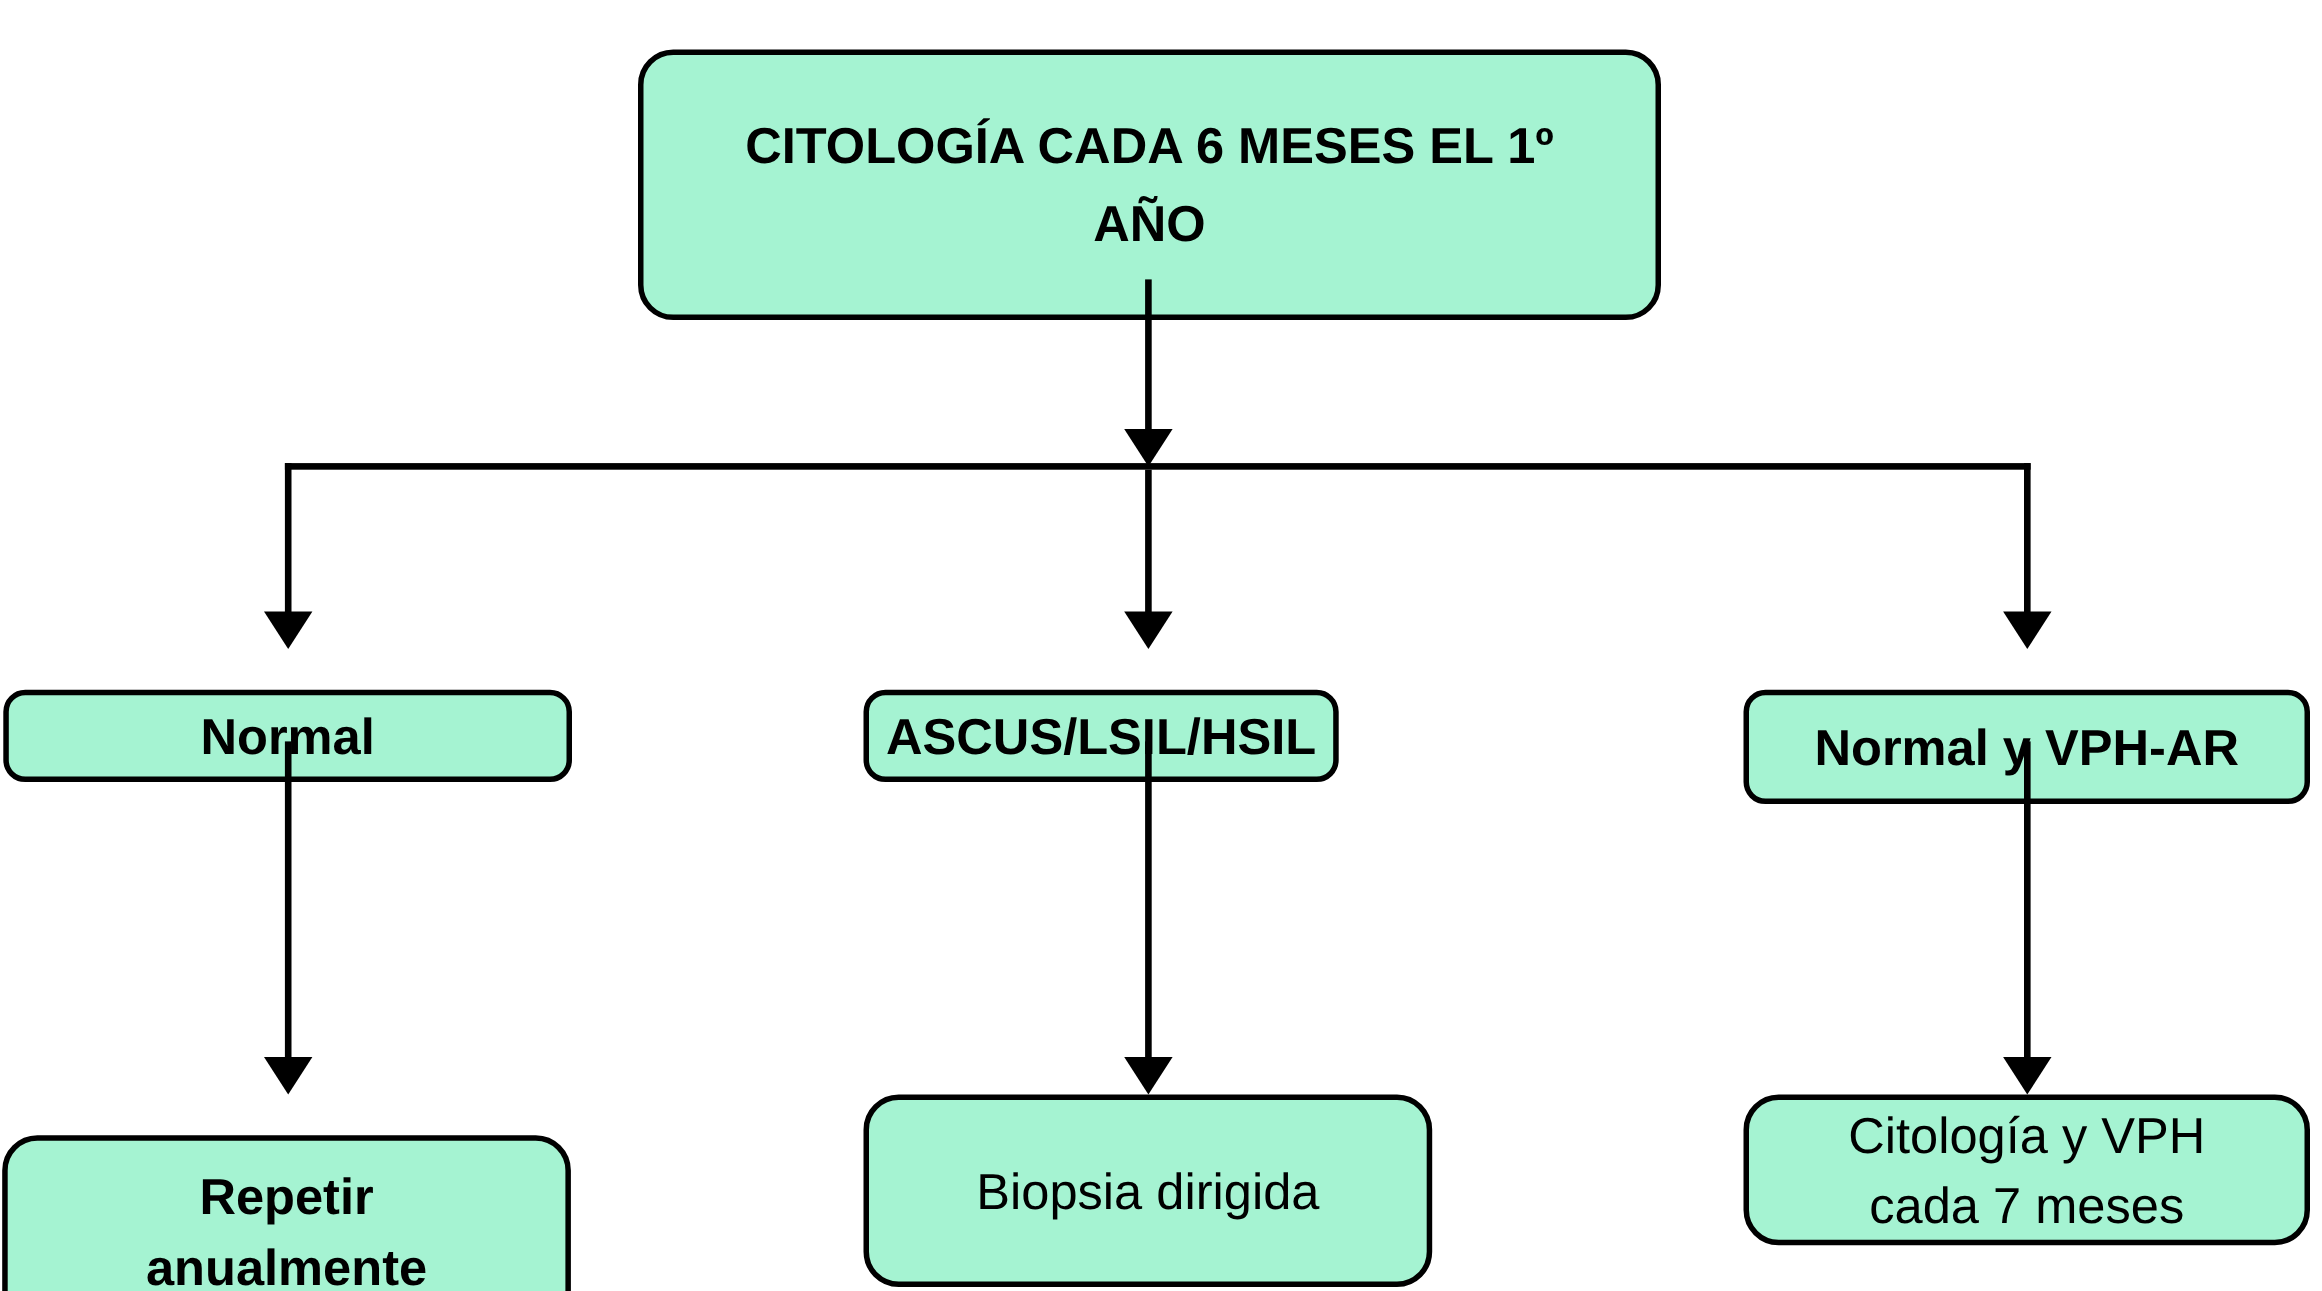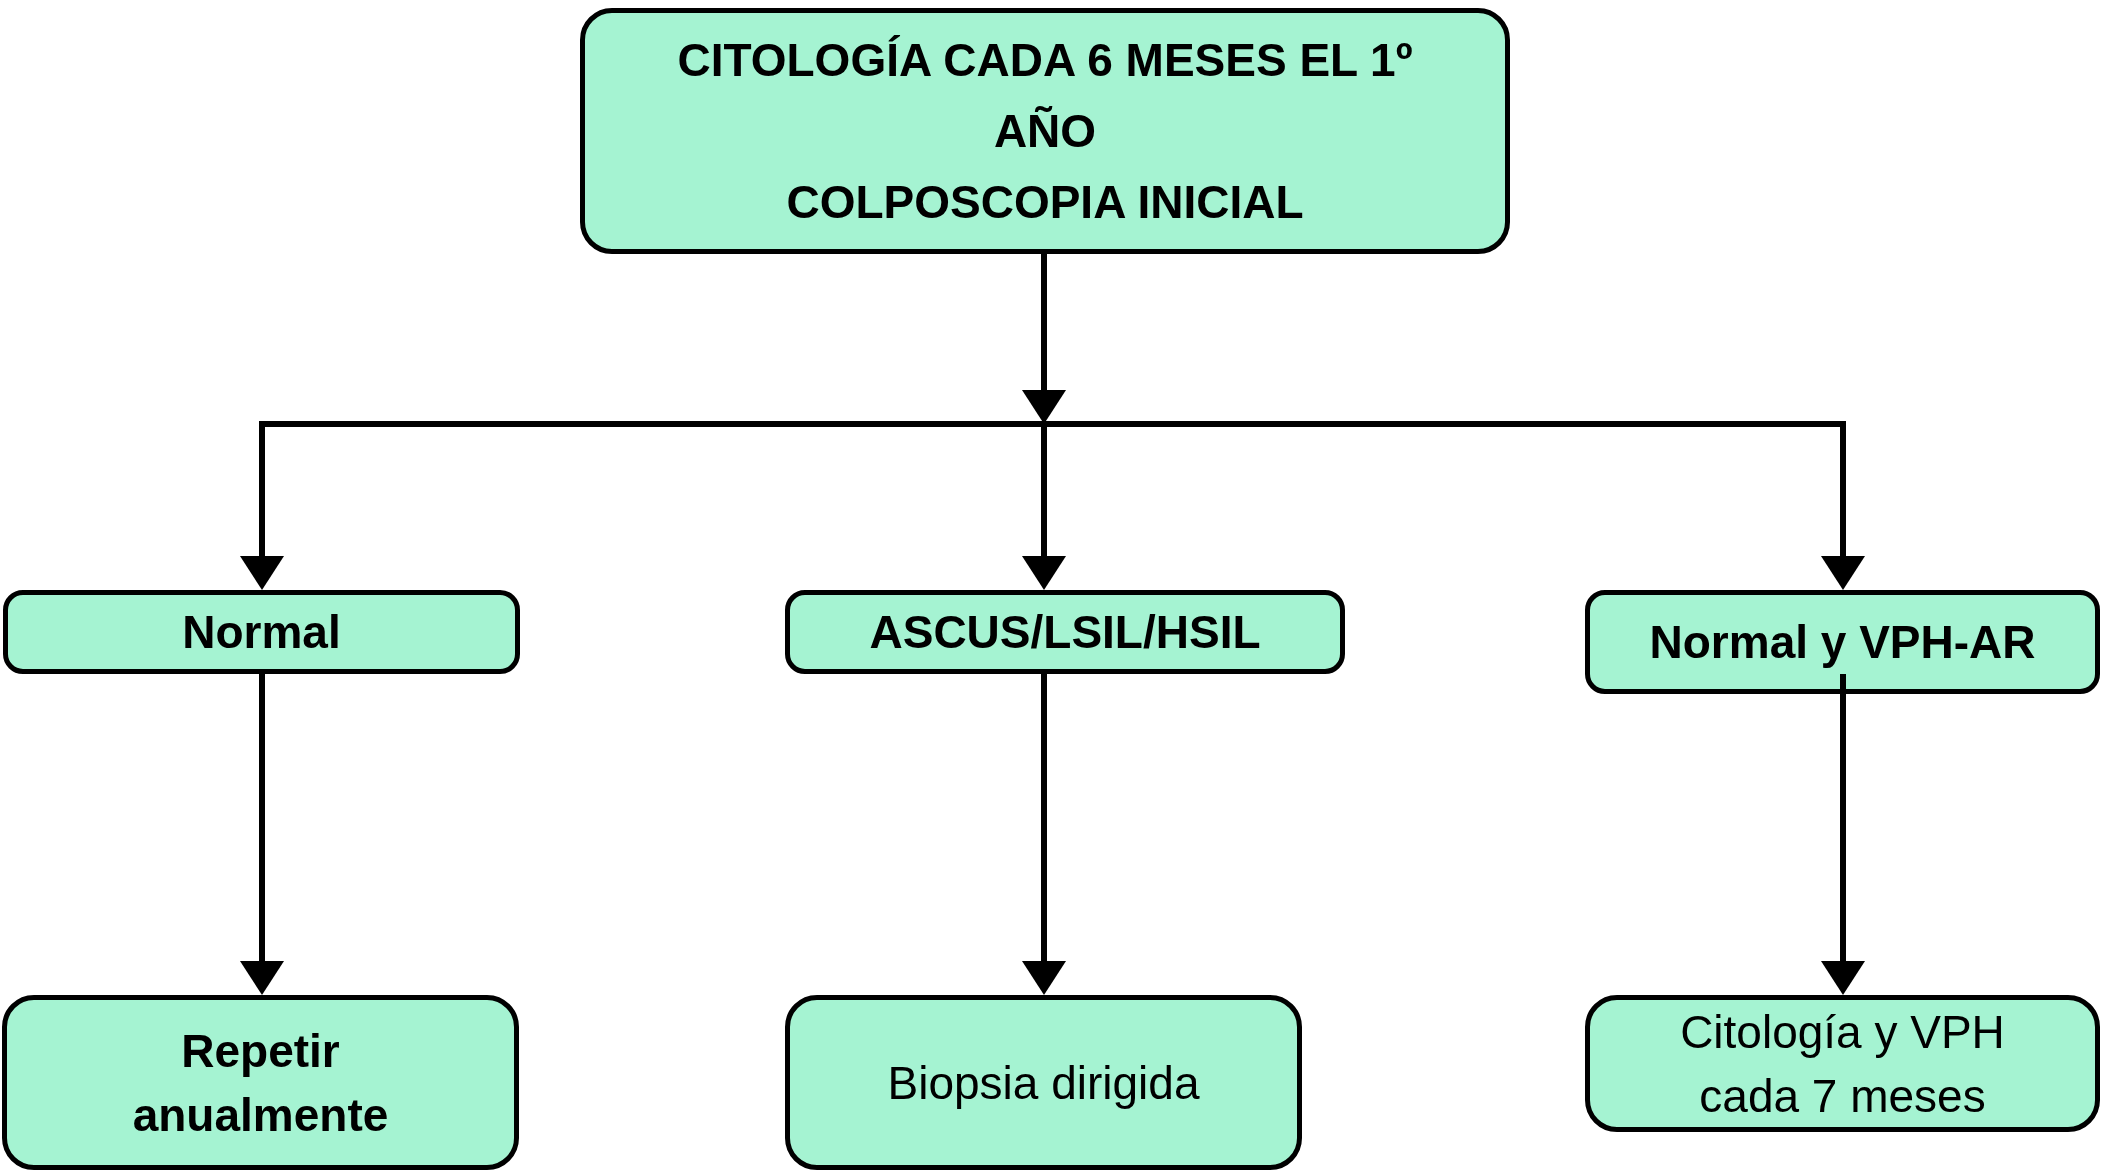--- a/index.html
+++ b/index.html
@@ -22,31 +22,31 @@
     background: var(--node-fill, #a5f3d2);
     border: 5px solid var(--node-border, #000000);
     display: flex;
     flex-direction: column;
     align-items: center;
     justify-content: center;
     text-align: center;
     font-size: 46px;
     line-height: 64px;
   }
-  .node.bold { font-weight: bold; }
+  .node.bold { font-weight: bold; margin-top: 37px; }
   .node.rounded-lg { border-radius: 32px; }
   .node.rounded-md { border-radius: 20px; }
 
   .node-root {
     left: 580px; top: 8px;
     width: 930px; height: 246px;
     line-height: 71px;
   }
   .node-normal   { left: 3px;    top: 590px; width: 517px; height: 84px; }
-  .node-ascus    { left: 785px;  top: 590px; width: 560px; height: 84px; }
+  .node-ascus    { left: 785px;  top: 590px; width: 432px; height: 84px; }
   .node-vph      { left: 1585px; top: 590px; width: 515px; height: 104px; }
   .node-repetir  { left: 2px;    top: 995px; width: 517px; height: 175px; }
   .node-biopsia  { left: 785px;  top: 995px; width: 517px; height: 175px; text-align: center; }
   .node-citologia{ left: 1585px; top: 995px; width: 515px; height: 137px; }
 
   .line {
     position: absolute;
     background: var(--connector, #000000);
   }
   .arrow-down {
@@ -75,21 +75,20 @@
   .arrow2-right   { left: 1821px; top: 961px; }
 </style>
 </head>
 <body>
 
 <div class="canvas">
 
   <div class="node node-root bold rounded-lg">
     <div>CITOLOGÍA CADA 6 MESES EL 1º</div>
     <div>AÑO</div>
-    <div>COLPOSCOPIA INICIAL</div>
   </div>
 
   <div class="line stem-root"></div>
   <div class="arrow-down arrow-stem"></div>
 
   <div class="line branch-bar"></div>
 
   <div class="line drop-left"></div>
   <div class="arrow-down arrow-left"></div>
   <div class="line drop-mid"></div>

